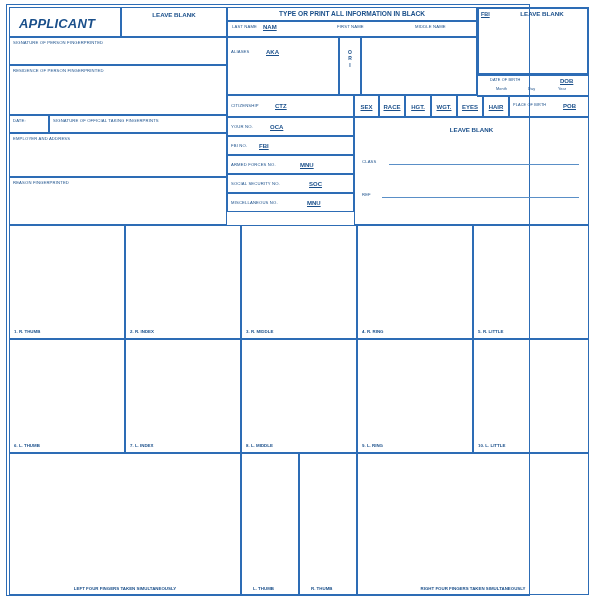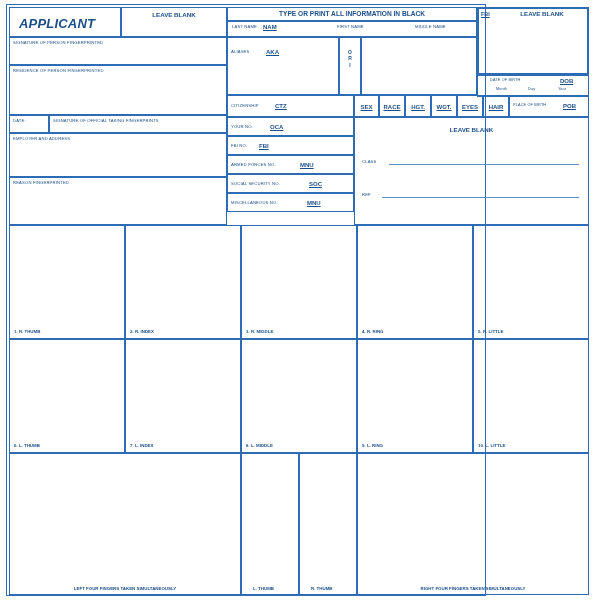--- a/index.html
+++ b/index.html
@@ -4,21 +4,21 @@
 <style>
   html,body{margin:0;padding:0;}
   body{
     width:600px;height:600px;
     background:#ffffff;
     font-family:"Liberation Sans", sans-serif;
     color:#1a4f8a;
     -webkit-font-smoothing:none;
   }
   .card{
-    position:absolute;left:6px;top:4px;width:480px;height:592px;
+    position:absolute;left:6px;top:4px;width:524px;height:592px;
     border:1px solid #2d6cb5;
     box-sizing:border-box;
     background:#fff;
   }
   .bx{position:absolute;box-sizing:border-box;border:1px solid #2d6cb5;}
   .ln{position:absolute;background:#2d6cb5;}
   .lbl{
     position:absolute;font-size:4.2px;letter-spacing:.15px;
     color:#1a4f8a;white-space:nowrap;line-height:1;
   }

